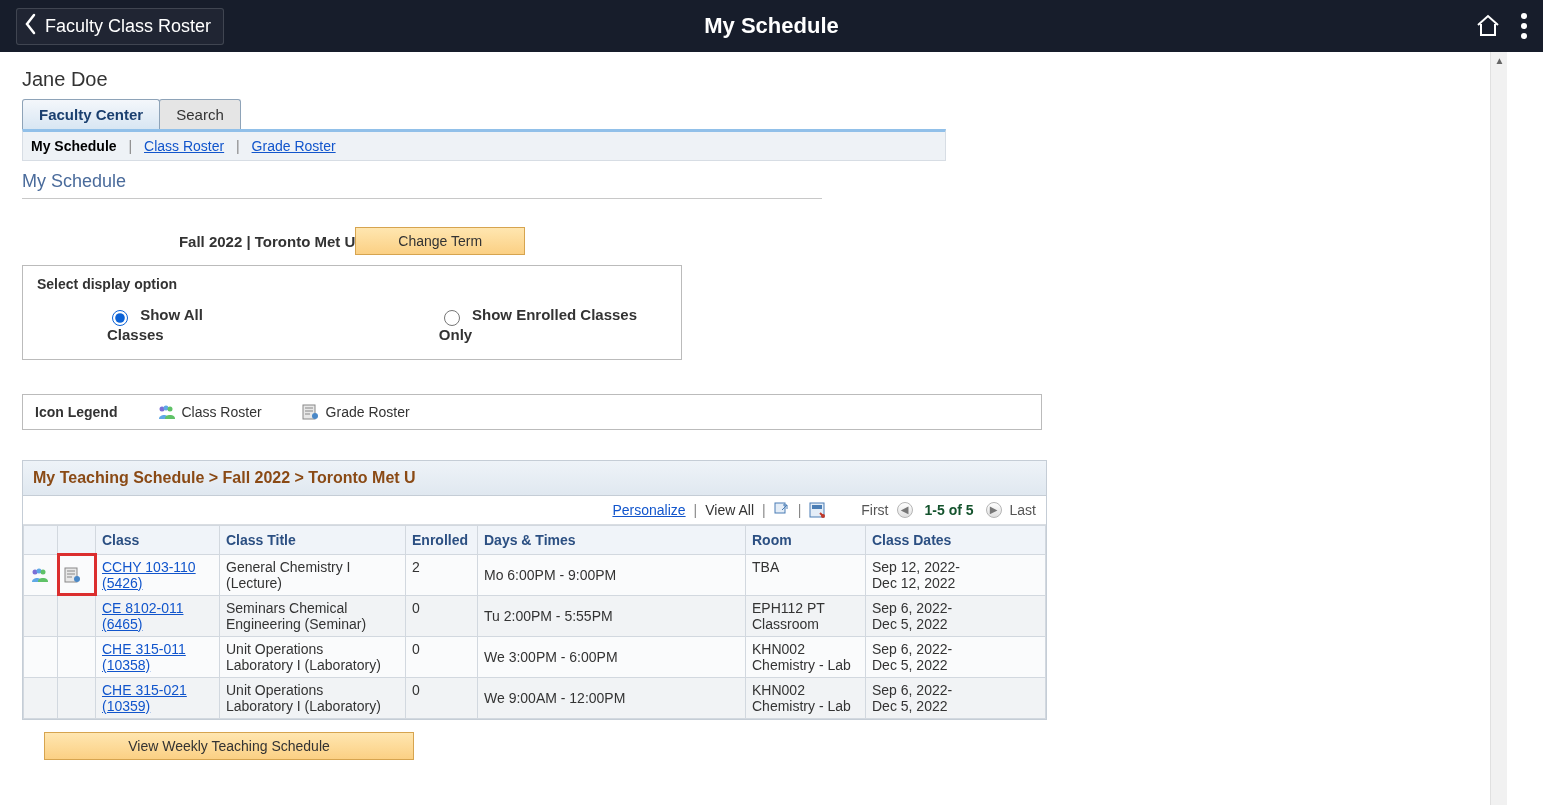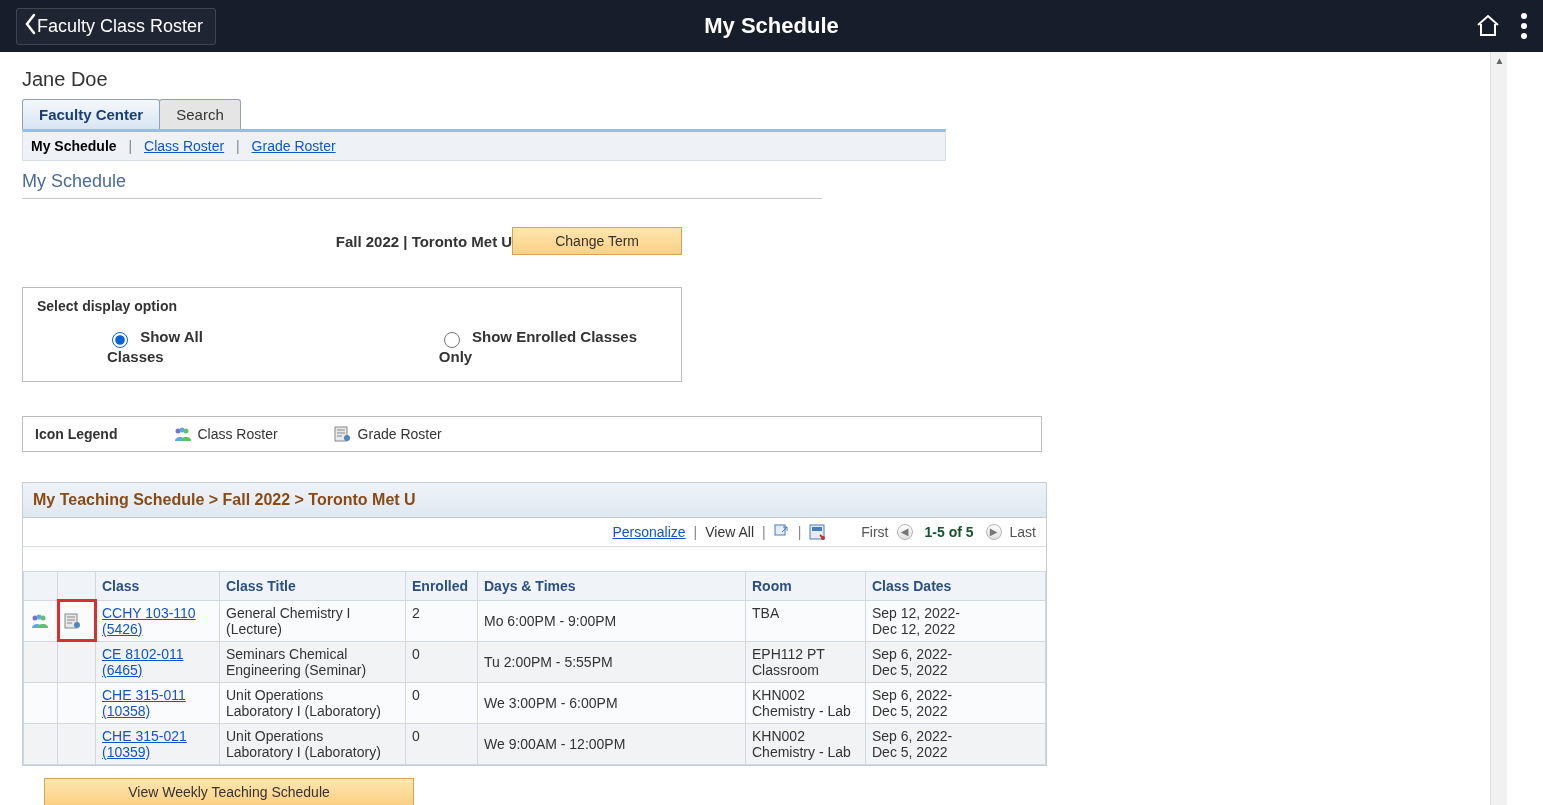--- a/index.html
+++ b/index.html
@@ -15,21 +15,21 @@
     color: #fff;
     height: 52px;
     display: flex;
     align-items: center;
     padding: 0 16px;
     position: relative;
   }
   .back-btn {
     display: inline-flex;
     align-items: center;
-    gap: 0;
+    gap: 8px;
     background: rgba(255,255,255,0.04);
     border: 1px solid rgba(255,255,255,0.15);
     color: #fff;
     font-size: 18px;
     padding: 4px 12px 4px 6px;
     border-radius: 3px;
     cursor: pointer;
   }
   .back-btn svg { width: 14px; height: 22px; }
   .header-title {
@@ -74,39 +74,39 @@
     width: 924px; background: #eef2f6; border-top: 2px solid #7db3e6;
     padding: 6px 8px; border: 1px solid #d7dde4; border-top: 3px solid #91c0e9;
   }
   .subnav-box .active { font-weight: 700; color: #000; }
   .subnav-box .sep { color: #888; margin: 0 8px; }
   .subnav-box a { color: #1155cc; text-decoration: underline; cursor: pointer; }
   .section-title { color: #4a6b9b; font-size: 18px; margin: 10px 0 6px; }
   .hr { width: 800px; border-bottom: 1px solid #c8c8c8; margin-bottom: 28px; }
   .term-row {
     display: flex; align-items: center; width: 660px;
-    justify-content: flex-end; margin-bottom: 32px;
+    justify-content: center; margin-bottom: 10px;
   }
   .term-label { font-weight: 700; font-size: 15px; }
   .btn-orange {
     background: linear-gradient(#ffe6b0,#fbd084);
     border: 1px solid #d6a44f; color: #333;
     padding: 5px 42px; font-size: 14px; cursor: pointer; border-radius: 0;
   }
   .btn-orange.wide { padding: 5px 20px; width: 370px; }
   .option-box {
     width: 660px; border: 1px solid #bbb; padding: 10px 14px 16px;
   }
   .option-box .title { font-weight: 700; margin-bottom: 14px; }
   .radio-row { display: flex; gap: 180px; padding-left: 70px; align-items: center; }
   .radio-row label { font-weight: 700; font-size: 15px; }
   .radio-row input { width: 16px; height: 16px; accent-color: #0b62d6; margin-right: 8px; vertical-align: middle; }
   .legend-box {
     width: 1020px; border: 1px solid #bbb; padding: 8px 12px;
-    margin-top: 34px; display: flex; gap: 56px; align-items: center;
+    margin-top: 34px; display: flex; gap: 40px; align-items: center;
   }
   .legend-box .label { font-weight: 600; }
   .legend-item { display: inline-flex; gap: 6px; align-items: center; }
   .icon-people svg, .icon-grade svg { width: 18px; height: 18px; display: block; }
   .teaching-box {
     width: 1025px; margin-top: 30px; border: 1px solid #c5cdd6;
   }
   .teaching-title {
     background: linear-gradient(#eef3f8,#e0e8f0);
     border-bottom: 1px solid #c5cdd6; padding: 8px 10px;
@@ -122,21 +122,21 @@
   .grid-toolbar .page-info { color: #14532d; font-weight: 700; margin: 0 4px; }
   .grid-toolbar .first-last { color: #555; }
   .arrow-btn {
     width: 16px; height: 16px; border-radius: 50%;
     border: 1px solid #b5b5b5; background: linear-gradient(#fff,#e0e0e0);
     display: inline-flex; align-items: center; justify-content: center;
     font-size: 10px; color: #777; cursor: pointer;
   }
   .small-icon svg { width: 16px; height: 16px; display: block; }
   table.schedule {
-    width: 100%; border-collapse: collapse; font-size: 14px; margin-top: 24px;
+    width: 100%; border-collapse: collapse; font-size: 14px;
   }
   table.schedule th {
     background: #f0f4f9; color: #2b4f82; font-weight: 700;
     text-align: left; padding: 6px 6px; border: 1px solid #d2d8df;
   }
   table.schedule td {
     padding: 4px 6px; border: 1px solid #d2d8df; vertical-align: top;
   }
   table.schedule tr:nth-child(odd) td { background: #fafbfc; }
   table.schedule tr:nth-child(even) td { background: #f1f3f5; }

